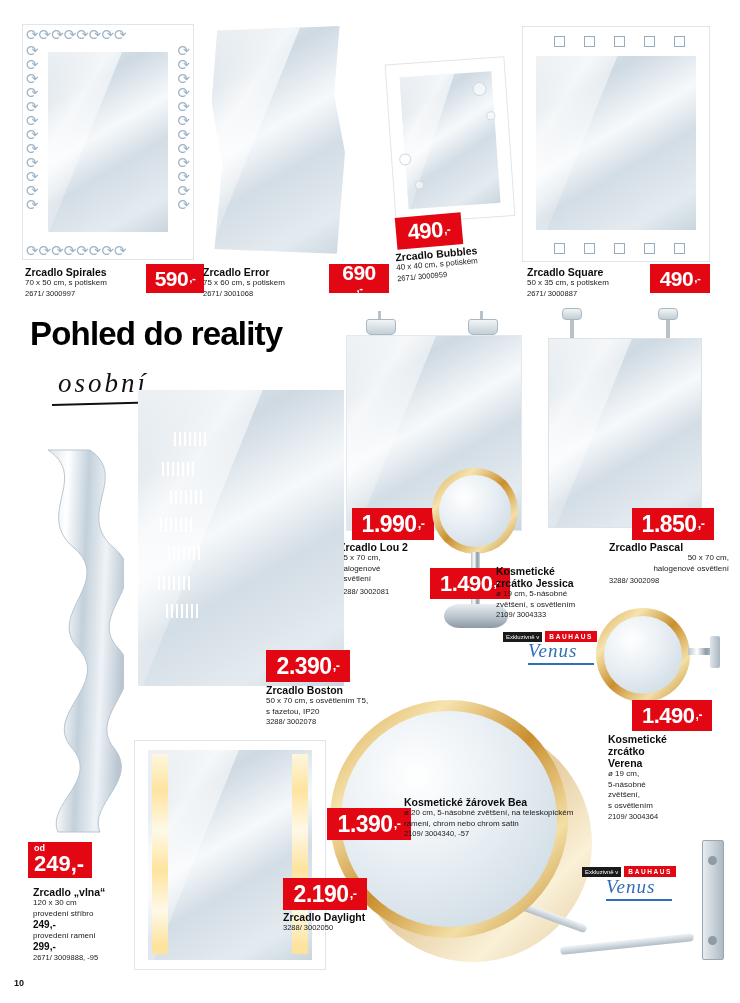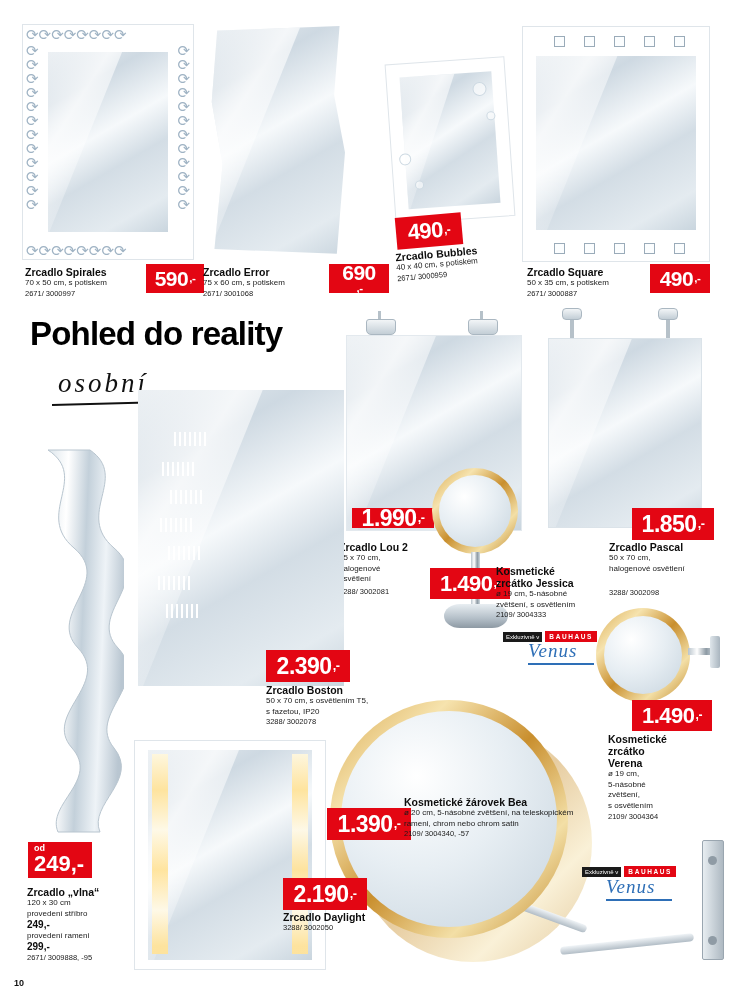--- a/index.html
+++ b/index.html
@@ -269,21 +269,21 @@
   <div style="position:absolute;left:52px;top:402px;width:152px;height:1.5px;background:#111;
               transform:rotate(-1.5deg);"></div>
 
   <div style="position:absolute;left:338px;top:305px;width:190px;height:230px;">
     <div class="lamp-arm" style="left:40px;top:6px;width:3px;height:14px;"></div>
     <div class="lamp" style="left:28px;top:14px;width:30px;height:16px;border-radius:3px 3px 5px 5px;"></div>
     <div class="lamp-arm" style="left:142px;top:6px;width:3px;height:14px;"></div>
     <div class="lamp" style="left:130px;top:14px;width:30px;height:16px;border-radius:3px 3px 5px 5px;"></div>
     <div class="mirror-glass" style="position:absolute;left:8px;top:30px;width:176px;height:196px;border:1px solid #e3e9ee;"></div>
   </div>
-  <div class="price big" style="left:352px;top:508px;width:82px;height:20px;">
+  <div class="price big" style="left:352px;top:508px;width:82px;height:32px;">
     <span>1.990</span>
       <span class="cur">,-</span>
   </div>
   <div style="position:absolute;left:339px;top:541px;width:108px;">
     <div class="prod-title">Zrcadlo Lou 2</div>
     <div class="prod-desc" style="white-space:pre-line;">55 x 70 cm,
 halogenové
 osvětlení</div>
     <div class="prod-code" style="margin-top:2px;">3288/ 3002081</div>
   </div>
@@ -294,23 +294,23 @@
     <div class="lamp-arm" style="left:126px;top:14px;width:4px;height:24px;"></div>
     <div class="lamp" style="left:118px;top:8px;width:20px;height:12px;border-radius:4px;"></div>
     <div class="mirror-glass" style="position:absolute;left:8px;top:38px;width:154px;height:190px;border:1px solid #dbe3e9;"></div>
   </div>
   <div class="price big" style="left:632px;top:508px;width:82px;height:32px;">
     <span>1.850</span>
       <span class="cur">,-</span>
   </div>
   <div style="position:absolute;left:609px;top:541px;width:120px;">
     <div class="prod-title">Zrcadlo Pascal</div>
-    <div class="prod-desc" style="white-space:pre-line;">50 x 70 cm,
+    <div class="prod-desc" style="white-space:pre-line;text-align:right;">50 x 70 cm,
 halogenové osvětlení</div>
-    <div class="prod-code" style="margin-top:14px;">3288/ 3002098</div>
+    <div class="prod-code" style="margin-top:2px;">3288/ 3002098</div>
   </div>
 
   <div style="position:absolute;left:418px;top:468px;width:110px;height:180px;">
     <div class="round-mirror-outer" style="left:14px;top:0;width:86px;height:86px;"></div>
     <div class="round-mirror-inner" style="left:21px;top:7px;width:72px;height:72px;"></div>
     <div class="chrome-pole" style="left:53px;top:84px;width:9px;height:56px;"></div>
     <div class="chrome-base" style="left:26px;top:136px;width:64px;height:24px;"></div>
   </div>
   <div class="price med" style="left:430px;top:568px;width:80px;height:31px;">
     <span>1.490</span>
@@ -435,21 +435,21 @@
       <path d="M20,2 C62,30 6,66 46,100 C86,134 18,166 50,200 C84,236 14,266 44,300 C72,332 18,356 30,384
                L72,384 C60,356 112,332 86,300 C58,266 124,236 90,200 C58,166 126,134 86,100 C46,66 102,30 62,2 Z" fill="url(#wg)" stroke="#b8c5cf" stroke-width="1"></path>
     </svg>
   </div>
 
   <div class="price-od" style="left:28px;top:842px;width:64px;">
     <span class="od">od</span>
     <span class="val"><span>249</span><span class="cur">,-</span></span>
   </div>
 
-  <div style="position:absolute;left:27px;top:886px;width:120px;">
+  <div style="position:absolute;left:33px;top:886px;width:120px;">
     <div class="prod-title">Zrcadlo „vlna“</div>
     <div class="prod-desc">120 x 30 cm</div>
     <div class="prod-desc">provedení stříbro</div>
     <div class="prod-title" style="font-size:10px;">249,-</div>
     <div class="prod-desc">provedení rameni</div>
     <div class="prod-title" style="font-size:10px;">299,-</div>
     <div class="prod-code">2671/ 3009888, -95</div>
   </div>
 
   <div class="pagenum" style="left:14px;top:978px;">10</div>

